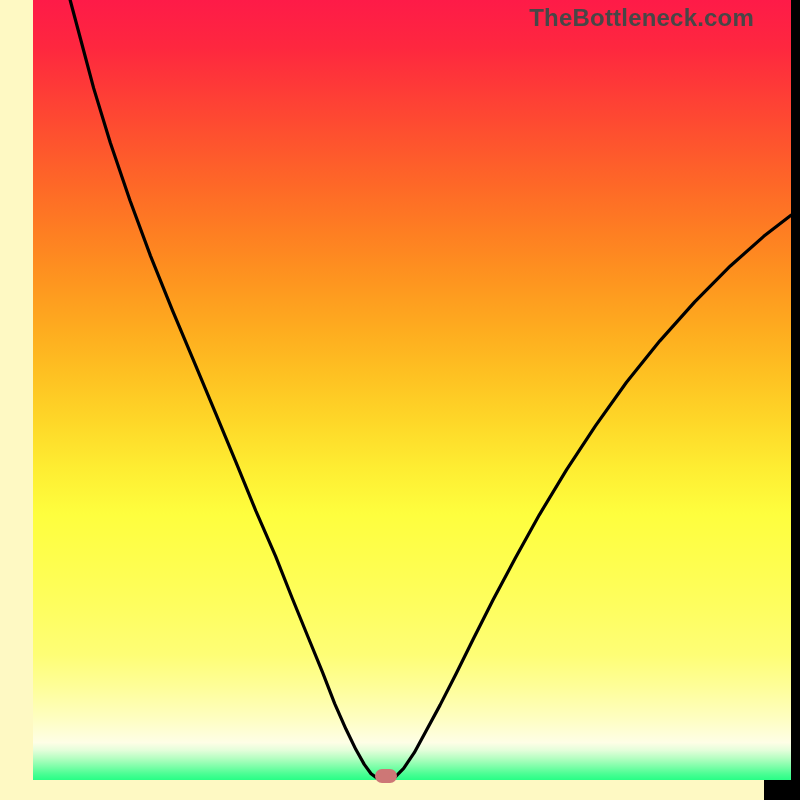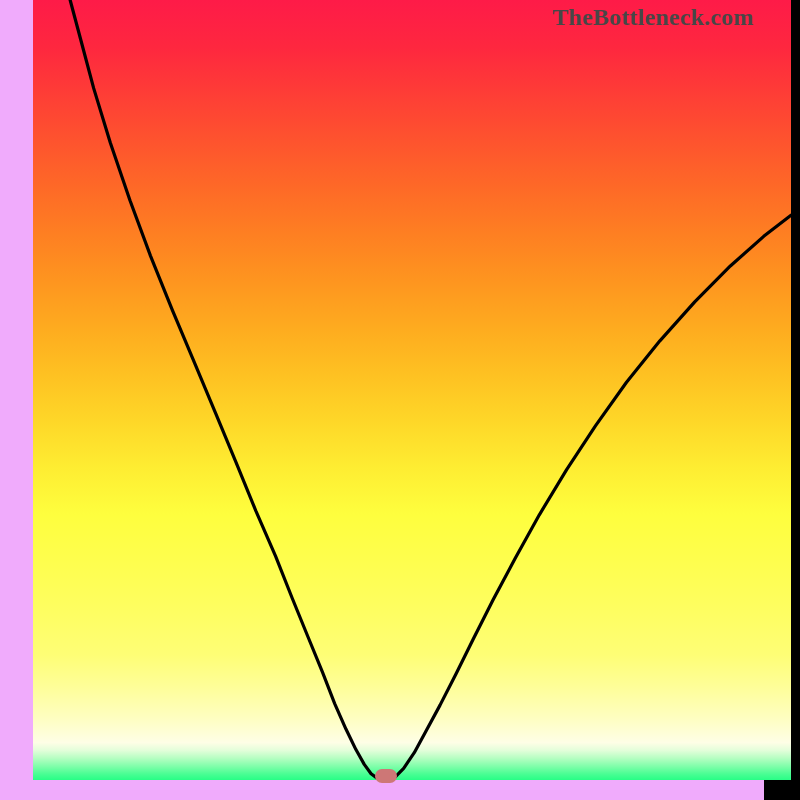--- a/index.html
+++ b/index.html
@@ -8,22 +8,21 @@
     width: 800px;
     height: 800px;
     background: #000;
     overflow: hidden;
     font-family: Arial, Helvetica, sans-serif;
   }
   .stage {
     position: relative;
     width: 764px;
     height: 800px;
-    background: #f0abfc;
-    font-family: Liberation Serif, serif;
+    background: #fef9c3;
   }
   .plot-area {
     position: absolute;
     left: 33px;
     top: 0;
     width: 758px;
     height: 780px;
     overflow: hidden;
   }
   .plot-svg {

